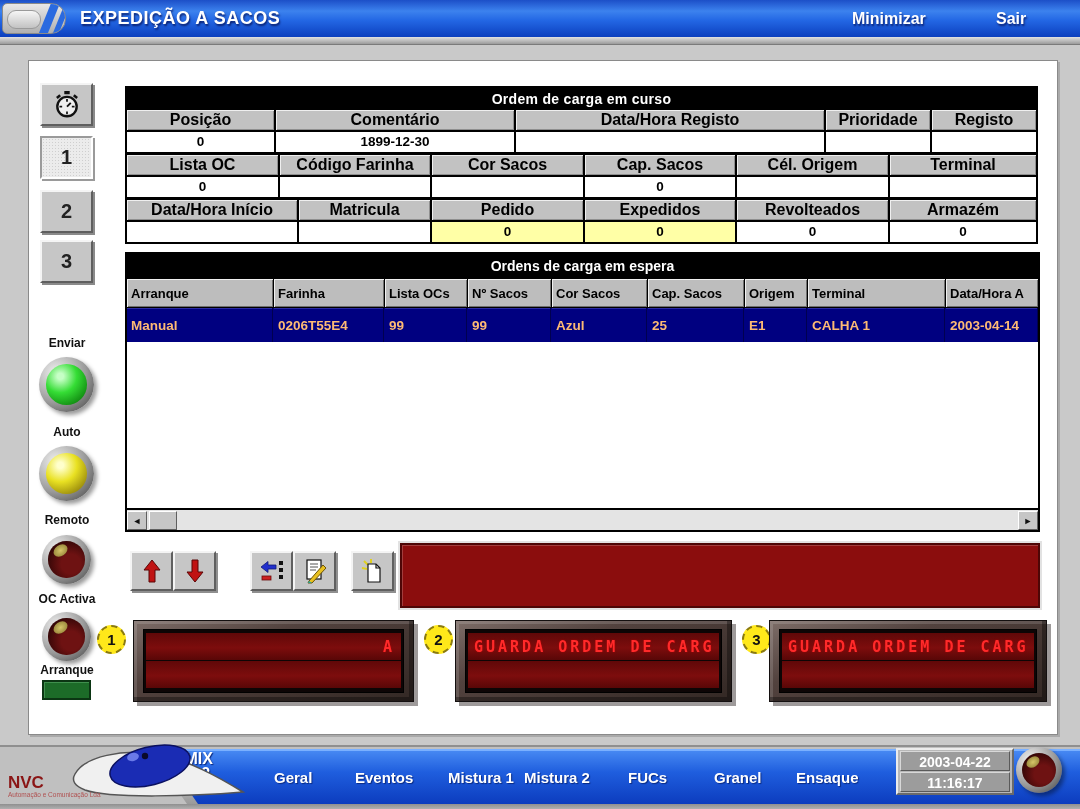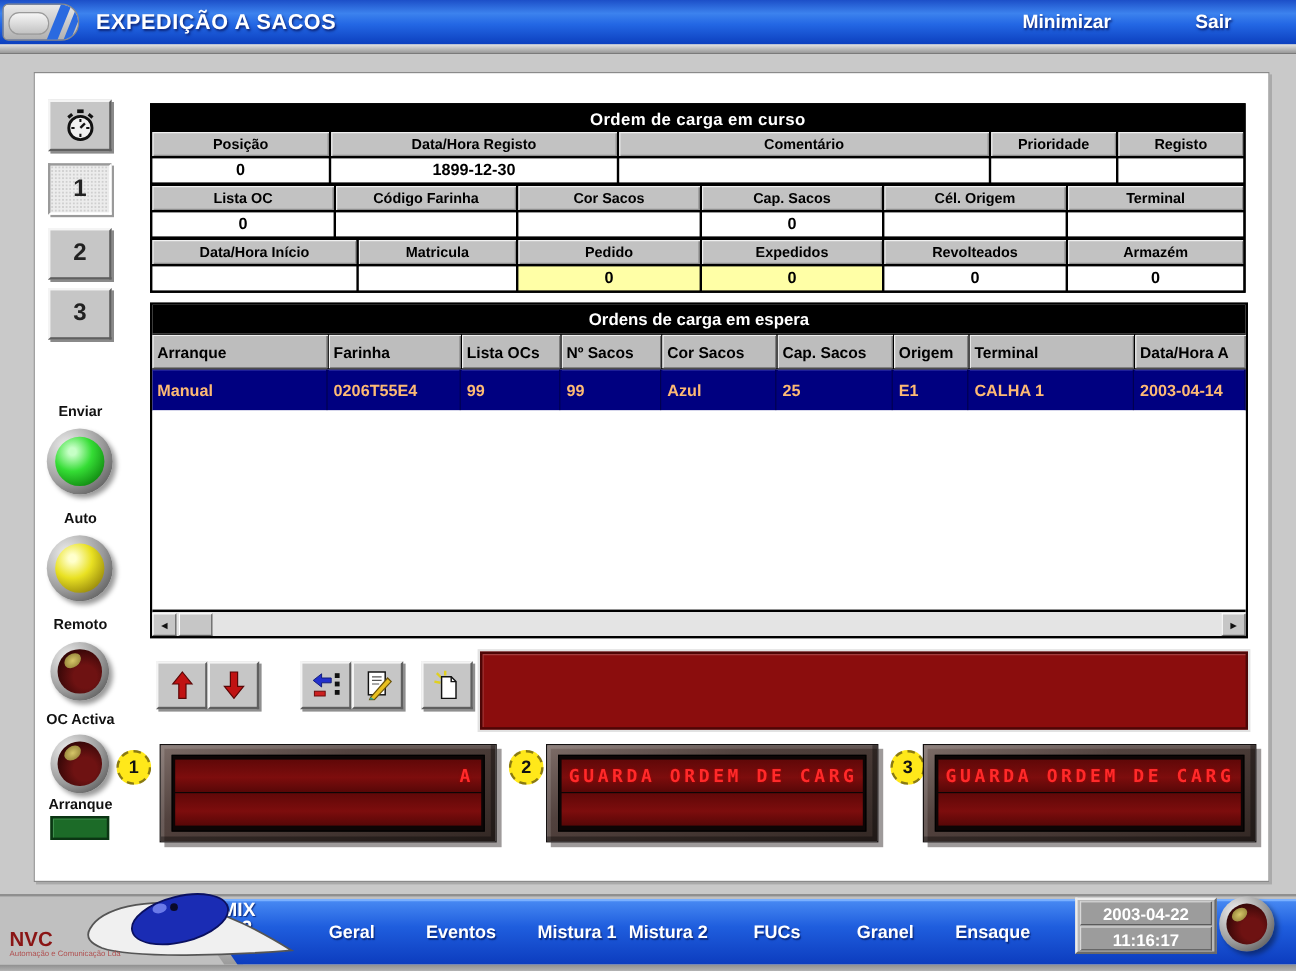--- a/index.html
+++ b/index.html
@@ -58,21 +58,21 @@
   
   #t1 { position:absolute; left:125px; top:86px; width:913px; background:#000;
     border:2px solid #000; }
   .blk-title { height:22px; background:#000; color:#fff; font-weight:bold; font-size:14px;
     display:flex; align-items:center; justify-content:center; letter-spacing:.3px; }
   .t1-sec { display:grid; gap:2px; background:#000; margin-bottom:3px; }
   .t1-sec:last-child { margin-bottom:0; }
   .t1-secA { grid-template-columns:147px 238px 308px 104px 1fr; }
   .t1-secB { grid-template-columns:151px 150px 151px 150px 151px 1fr; }
   .t1-secC { grid-template-columns:170px 131px 151px 150px 151px 1fr; }
-  .hcell { background:#c2c2c2; font-weight:bold; font-size:12px; text-align:center;
+  .hcell { background:#c2c2c2; font-weight:bold; font-size:16px; text-align:center;
     height:20px; line-height:20px; box-shadow:inset 1px 1px 0 #efefef, inset -1px -1px 0 #8f8f8f; }
   .vcell { background:#fff; font-weight:bold; font-size:13.5px; text-align:center;
     height:20px; line-height:20px; }
   .vcell.yellow { background:#ffffa6; }
 
   
   #t2 { position:absolute; left:125px; top:252px; width:915px; height:280px; background:#fff;
     border:2px solid #000; display:flex; flex-direction:column; }
   .t2-title { height:24px; background:#000; color:#fff; font-weight:bold; font-size:14px;
     display:flex; align-items:center; justify-content:center; }
@@ -204,22 +204,22 @@
   <div class="light-outer" style="left:42px; top:612px; width:49px; height:49px;">
     <div class="light-inner off-red"></div>
   </div>
   <div class="side-label" style="top:663px;">Arranque</div>
   <div id="arranque-rect"></div>
 
   <div id="t1">
     <div class="blk-title">Ordem de carga em curso</div>
     <div class="t1-sec t1-secA">
       <div class="hcell">Posição</div>
+      <div class="hcell">Comentário</div>
       <div class="hcell">Data/Hora Registo</div>
-      <div class="hcell">Comentário</div>
       <div class="hcell">Prioridade</div>
       <div class="hcell">Registo</div>
       <div class="vcell">0</div>
       <div class="vcell">1899-12-30</div>
       <div class="vcell"></div>
       <div class="vcell"></div>
       <div class="vcell"></div>
     </div>
     <div class="t1-sec t1-secB">
       <div class="hcell">Lista OC</div>

